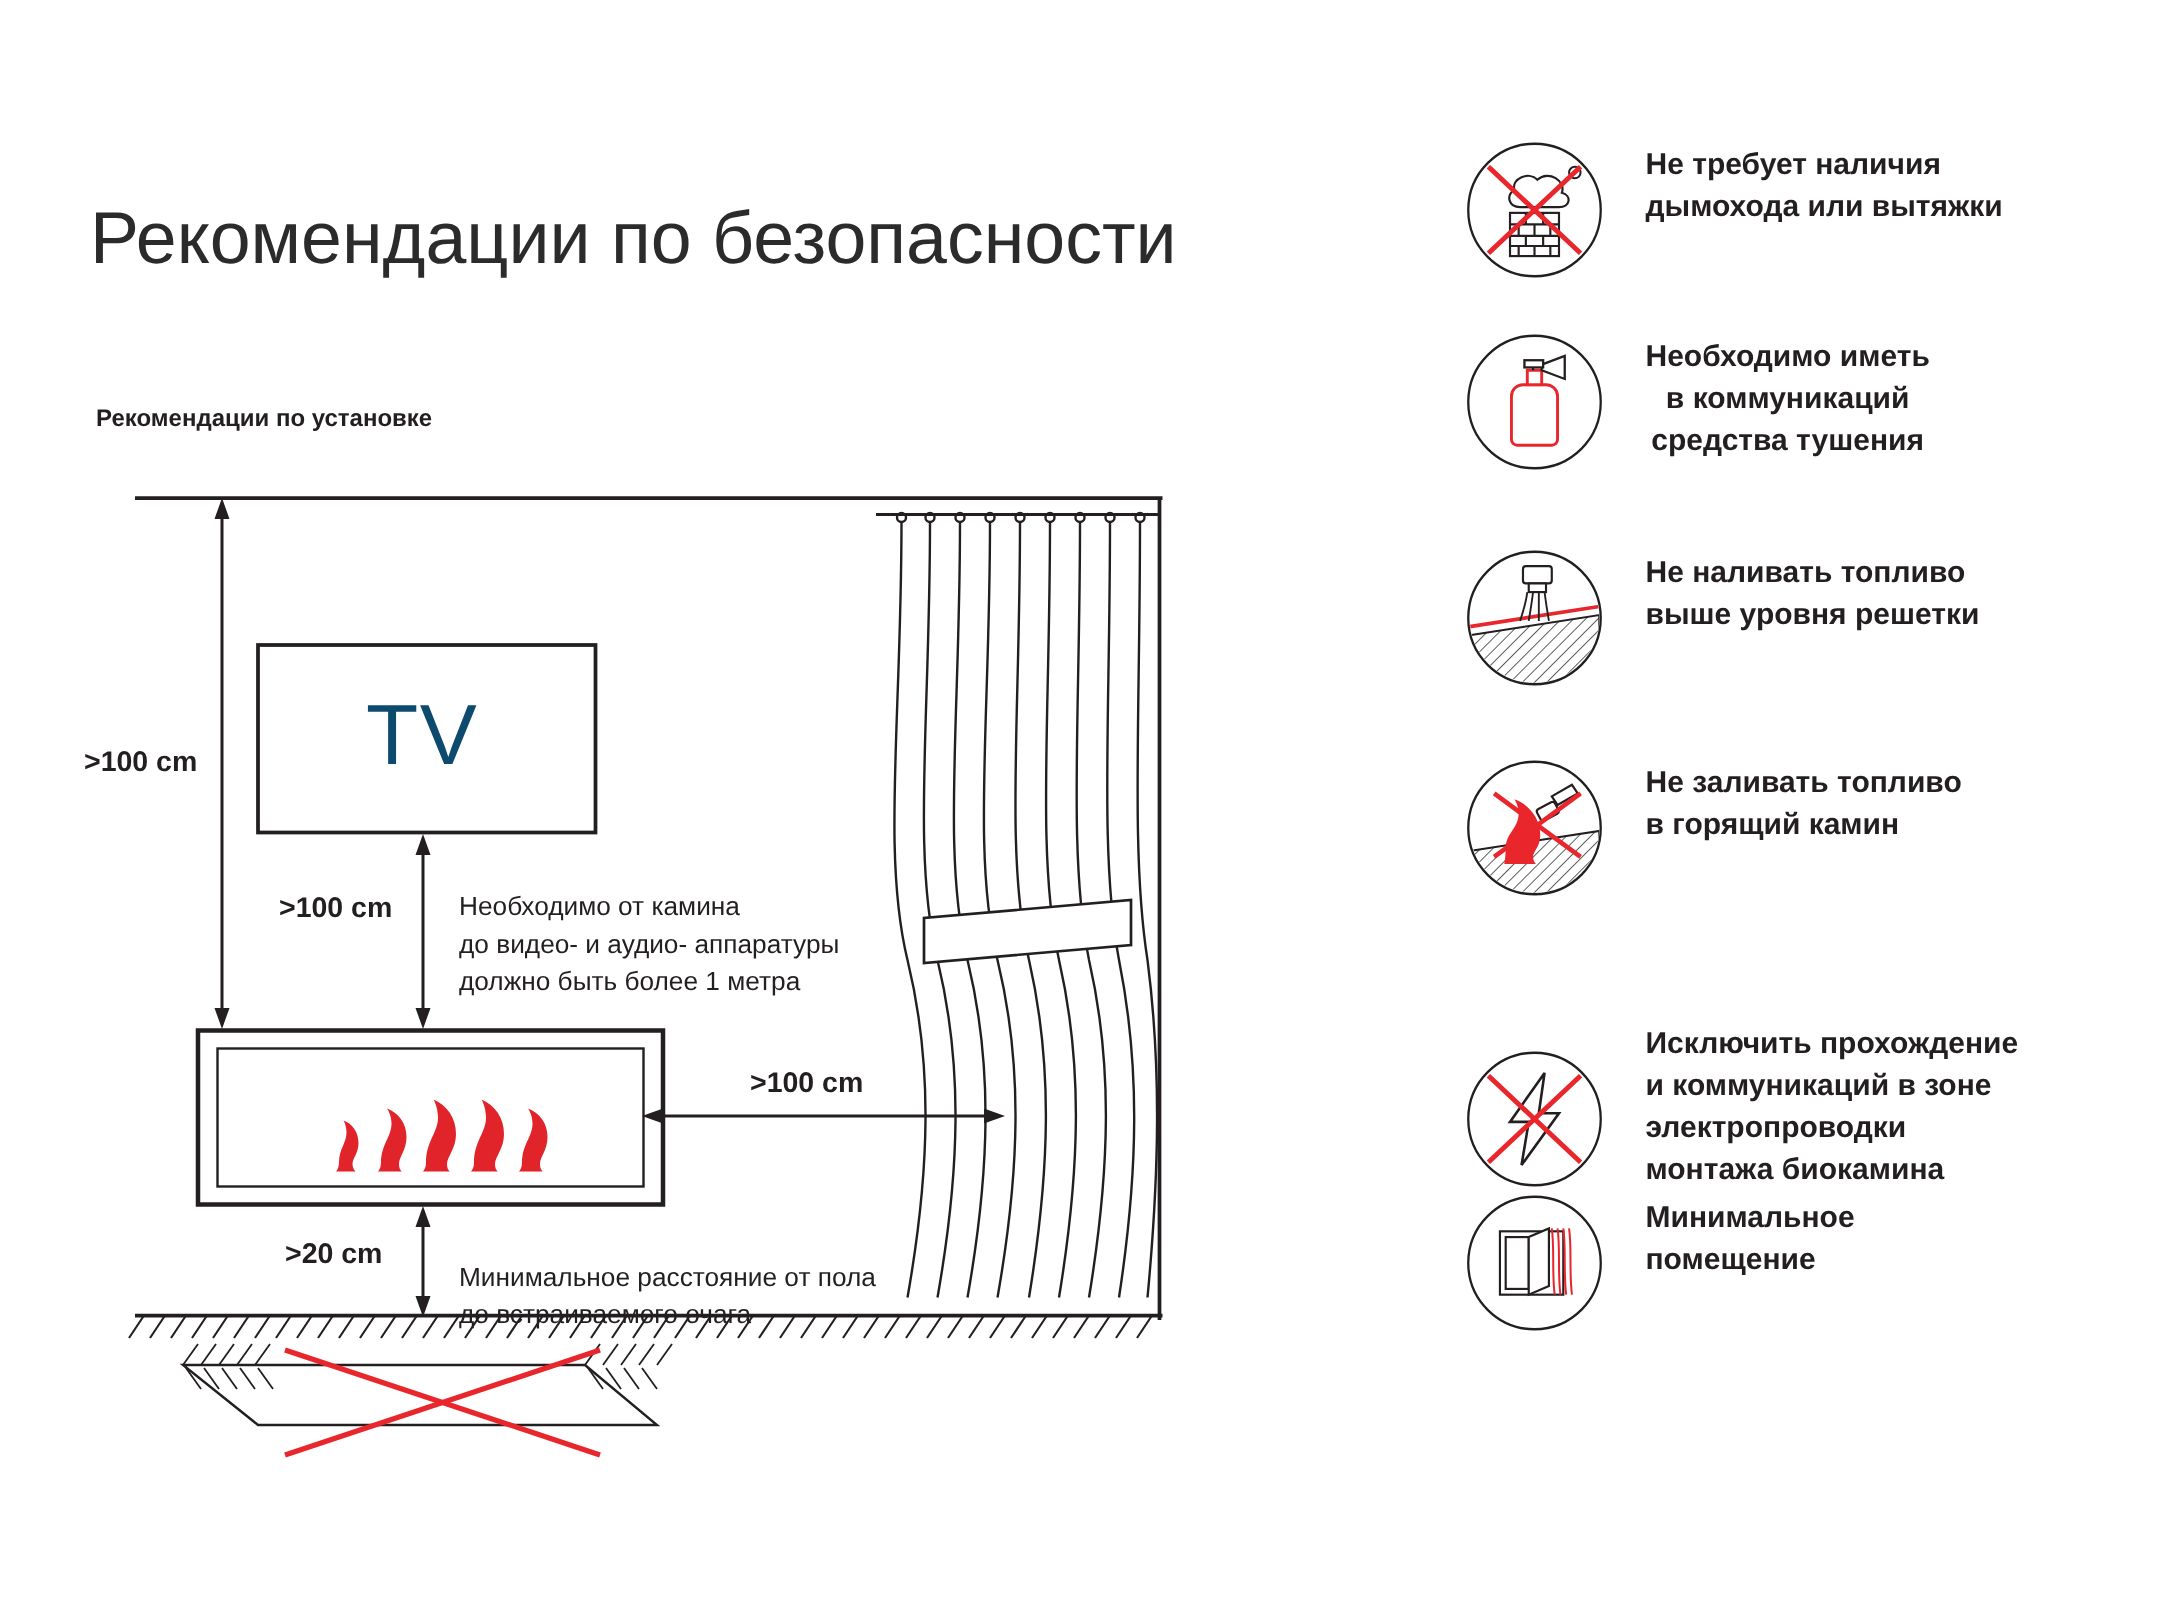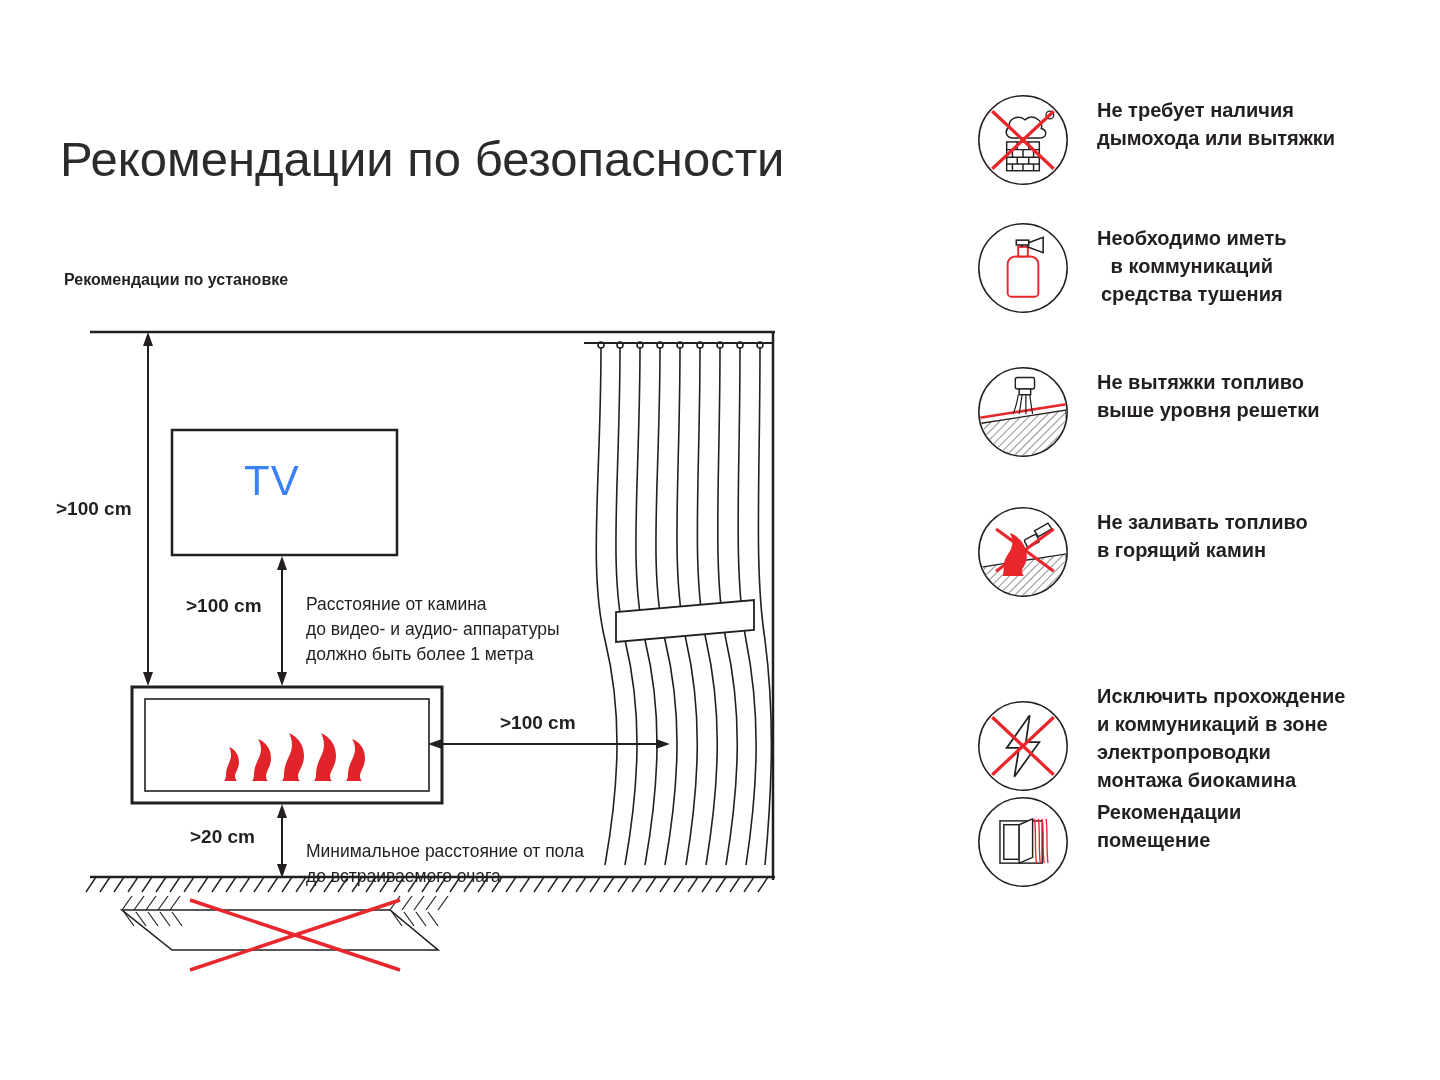--- a/index.html
+++ b/index.html
@@ -56,23 +56,23 @@
   }
   .note {
     position: absolute;
     font-size: 17.5px;
     line-height: 25px;
     color: #231f20;
     white-space: nowrap;
   }
   #tv-label {
     position: absolute;
-    font-size: 42px;
+    font-size: 57px;
     font-weight: 400;
-    color: #3b82f6;
+    color: #0c4a6e;
     letter-spacing: 1px;
   }
   
   #tips {
     position: absolute;
     left: 975px;
     top: 92px;
     width: 440px;
   }
   .tip {
@@ -256,21 +256,21 @@
     </svg>
 
     <div id="tv-label" style="left:184px; top:137px;">TV</div>
 
     <div class="dim-label" style="left:-4px; top:178px;">&gt;100 cm</div>
     <div class="dim-label" style="left:126px; top:275px;">&gt;100 cm</div>
     <div class="dim-label" style="left:440px; top:392px;">&gt;100 cm</div>
     <div class="dim-label" style="left:130px; top:506px;">&gt;20 cm</div>
 
     <div class="note" style="left:246px; top:272px;">
-      <div>Расстояние от камина</div>
+      <div>Необходимо от камина</div>
       <div>до видео- и аудио- аппаратуры</div>
       <div>должно быть более 1 метра</div>
     </div>
 
     <div class="note" style="left:246px; top:494px;margin-top:25px;">
       <div>Минимальное расстояние от пола</div>
       <div>до встраиваемого очага</div>
     </div>
   </div>
 
@@ -346,21 +346,21 @@
           </g>
           <g stroke="#231f20" stroke-width="1.3" fill="none">
             <path d="M45 32 C44 40 42 46 40 52"></path>
             <path d="M49 32 C48 40 47 46 46 52"></path>
             <path d="M53 32 C53 40 53 46 53 52"></path>
             <path d="M57 32 C58 40 59 46 60 52"></path>
           </g>
         </g>
       </svg>
       <div class="tip-text">
-        <div>Не вытяжки топливо</div>
+        <div>Не наливать топливо</div>
         <div>выше уровня решетки</div>
       </div>
     </div>
 
     <div class="tip" style="height:140px;">
       <svg class="tip-icon" viewBox="0 0 100 100">
         <defs>
           <clipPath id="c4">
               <circle cx="50" cy="50" r="45"></circle>
             </clipPath>
@@ -410,19 +410,19 @@
           <path d="M46 32 l14 -6 v40 l-14 6 z"></path>
         </g>
         <g stroke="#e8262b" stroke-width="1.4" fill="none">
           <path d="M62 26 C64 40 62 56 64 72"></path>
           <path d="M66 26 C68 40 66 56 68 72"></path>
           <path d="M70 26 C72 40 70 56 72 72"></path>
           <path d="M74 26 C76 40 74 56 76 72"></path>
         </g>
       </svg>
       <div class="tip-text">
-        <div>Рекомендации</div>
+        <div>Минимальное</div>
         <div>помещение</div>
       </div>
     </div>
 
   </div>
 </div>
 
 </body></html>

